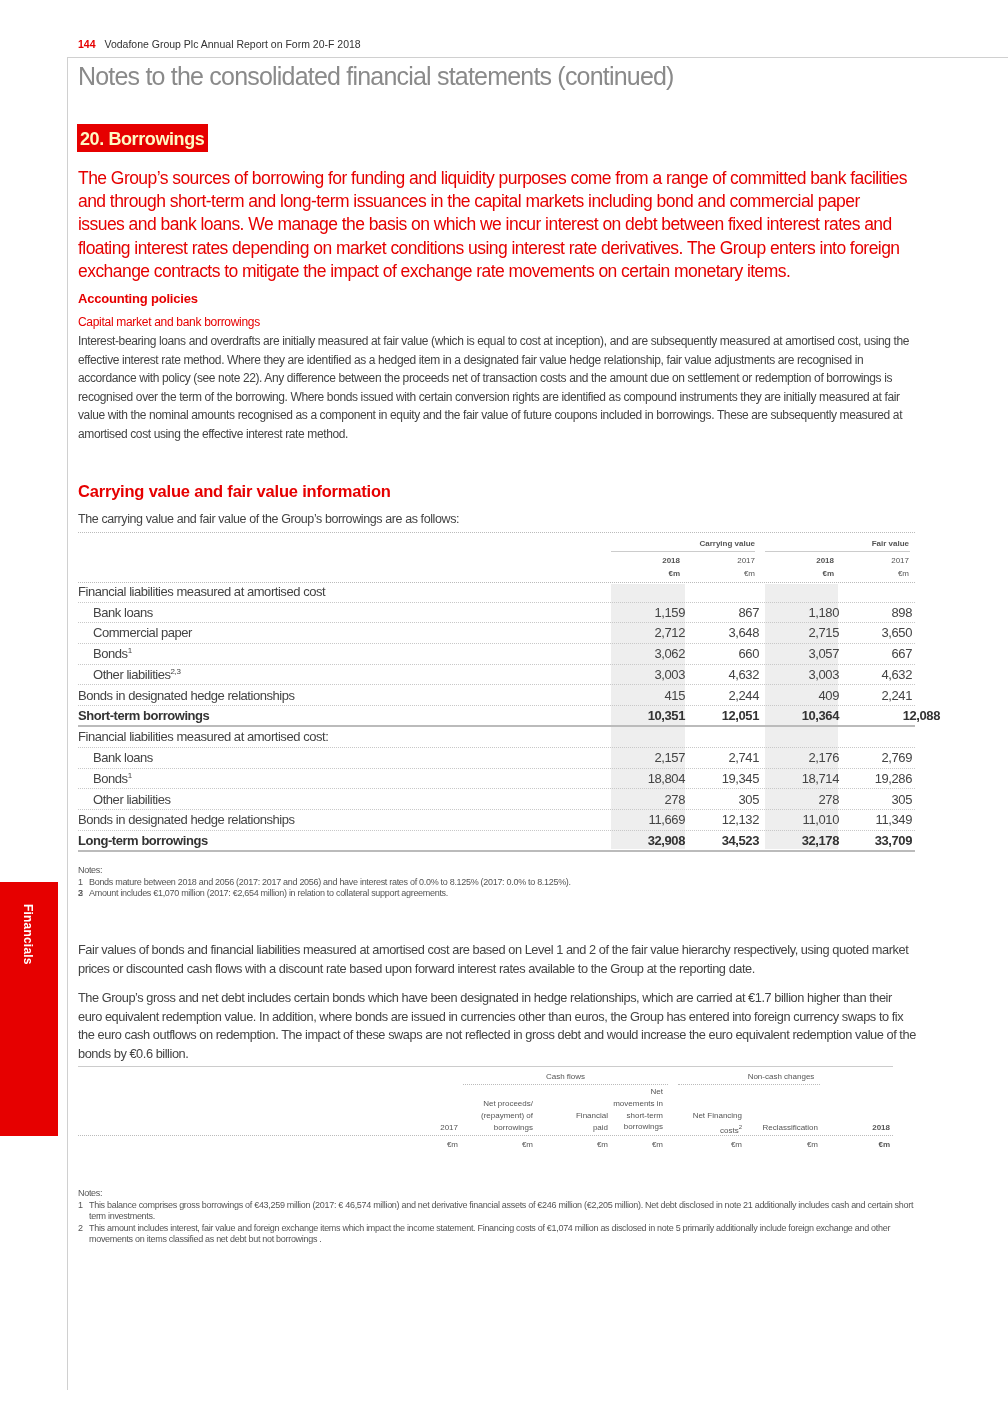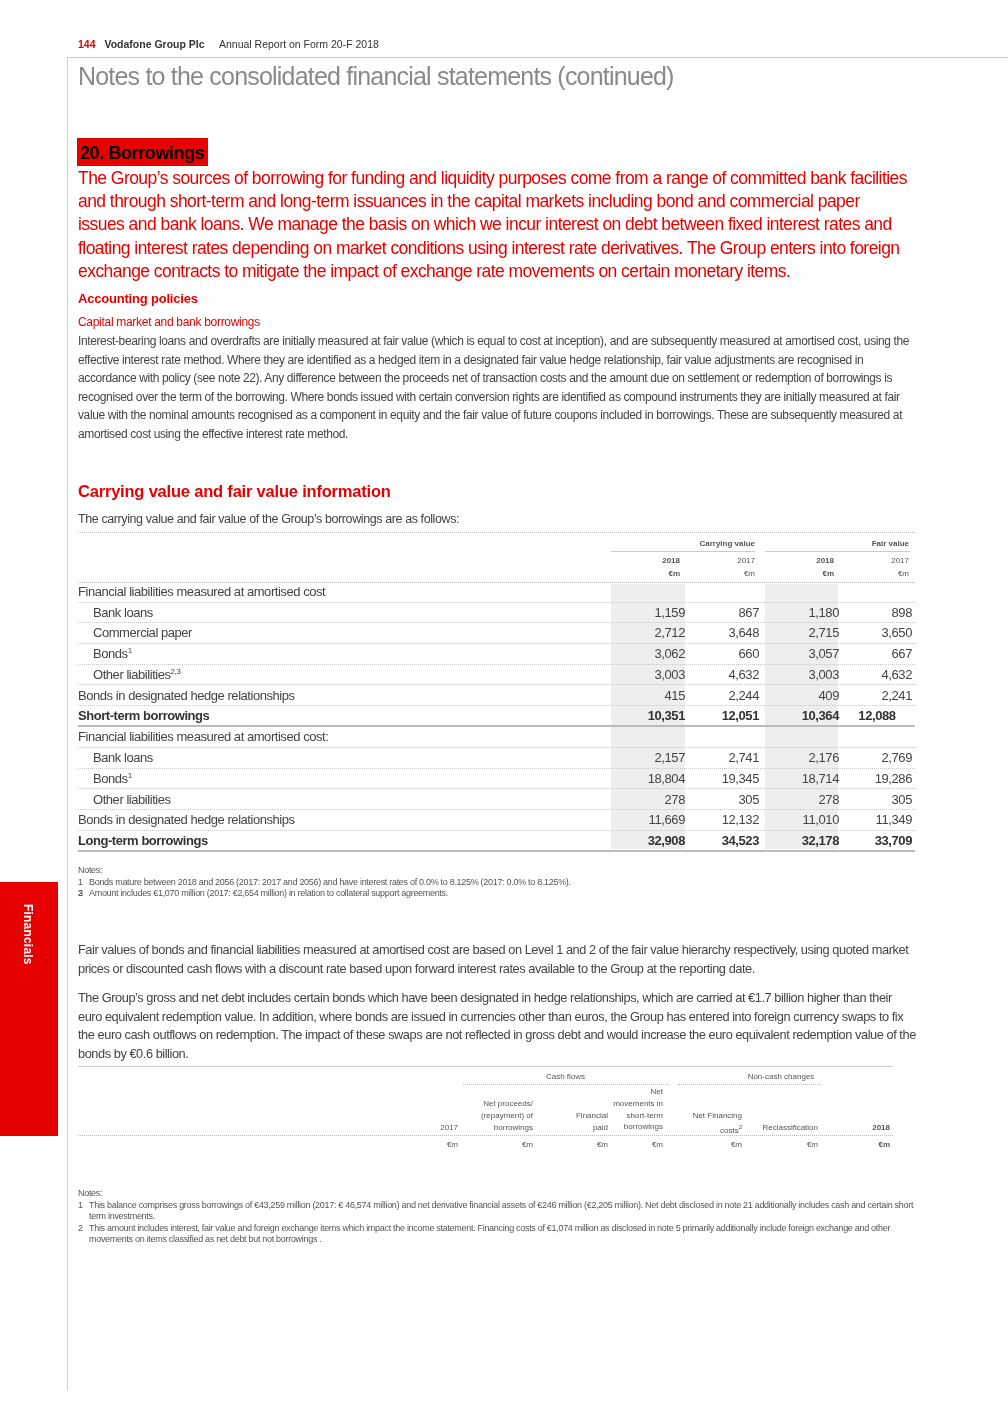--- a/index.html
+++ b/index.html
@@ -1,28 +1,28 @@
 <!DOCTYPE html>
 <html><head>
 <meta charset="utf-8">
 <style>
   * { box-sizing: border-box; margin: 0; padding: 0; }
   html, body { width: 1008px; height: 1425px; background: #ffffff; overflow: hidden; }
   body { position: relative; font-family: "Liberation Sans", sans-serif; color: #333333; }
 
   .runner { position: absolute; left: 78px; top: 38px; font-size: 10.5px; color: #333; white-space: nowrap; }
   .runner .pg { color: #e60000; font-weight: bold; margin-right: 6px; }
-  .runner .co { font-weight: bold; margin-right: 12px; text-align: center; }
+  .runner .co { font-weight: normal; margin-right: 0; text-align: center; }
 
   .hline-top { position: absolute; left: 67px; top: 57px; right: 0; height: 1px; background: #d0d0d0; }
   .vline-left { position: absolute; left: 67px; top: 57px; width: 1px; height: 1333px; background: #d0d0d0; }
 
   .page-title { position: absolute; left: 78px; top: 62px; font-size: 25px; color: #8a8a8a; letter-spacing: -0.8px; font-weight: normal; white-space: nowrap; }
 
-  .section-badge { position: absolute; left: 77px; top: 124px; height: 28px; padding: 2px 4px 0 3px; background: #e60000; color: #000000; font-size: 18px; font-weight: bold; letter-spacing: -0.4px; white-space: nowrap; line-height: 26px; margin-top: 14px; }
+  .section-badge { position: absolute; left: 77px; top: 124px; height: 28px; padding: 2px 4px 0 3px; background: #e60000; color: #fef9c3; font-size: 18px; font-weight: bold; letter-spacing: -0.4px; white-space: nowrap; line-height: 26px; }
 
   .intro { position: absolute; left: 78px; top: 167px; width: 830px; font-size: 17.5px; line-height: 23.2px; color: #e60000; letter-spacing: -0.55px; }
 
   .acc-head { position: absolute; left: 78px; top: 291px; font-size: 13px; font-weight: bold; color: #e60000; letter-spacing: -0.2px; }
   .acc-sub { position: absolute; left: 78px; top: 315px; font-size: 12px; color: #e60000; letter-spacing: -0.3px; }
   .acc-body { position: absolute; left: 78px; top: 332px; width: 840px; font-size: 12px; line-height: 18.6px; color: #444; letter-spacing: -0.38px; }
 
   .cv-head { position: absolute; left: 78px; top: 482px; font-size: 16.5px; font-weight: bold; color: #e60000; letter-spacing: -0.2px; }
   .cv-intro { position: absolute; left: 78px; top: 512px; font-size: 12.5px; color: #444; letter-spacing: -0.4px; }
 
@@ -150,21 +150,21 @@
         <div class="v" style="left: 537px;">415</div>
         <div class="v" style="left: 611px;">2,244</div>
         <div class="v" style="left: 691px;">409</div>
         <div class="v" style="left: 764px;">2,241</div>
       </div>
       <div class="row total" style="top: 174.2px;">
         <div class="lab"><span>Short-term borrowings</span></div>
         <div class="v" style="left: 537px;">10,351</div>
         <div class="v" style="left: 611px;">12,051</div>
         <div class="v" style="left: 691px;">10,364</div>
-        <div class="v" style="left: 764px; text-align: center;">12,088</div>
+        <div class="v" style="left: 792px;">12,088</div>
       </div>
       <div class="row" style="top: 195.4px;">
         <div class="lab"><span>Financial liabilities measured at amortised cost:</span></div>
         <div class="v" style="left: 537px;"></div>
         <div class="v" style="left: 611px;"></div>
         <div class="v" style="left: 691px;"></div>
         <div class="v" style="left: 764px;"></div>
       </div>
       <div class="row" style="top: 216.1px;">
         <div class="lab ind"><span>Bank loans</span></div>

